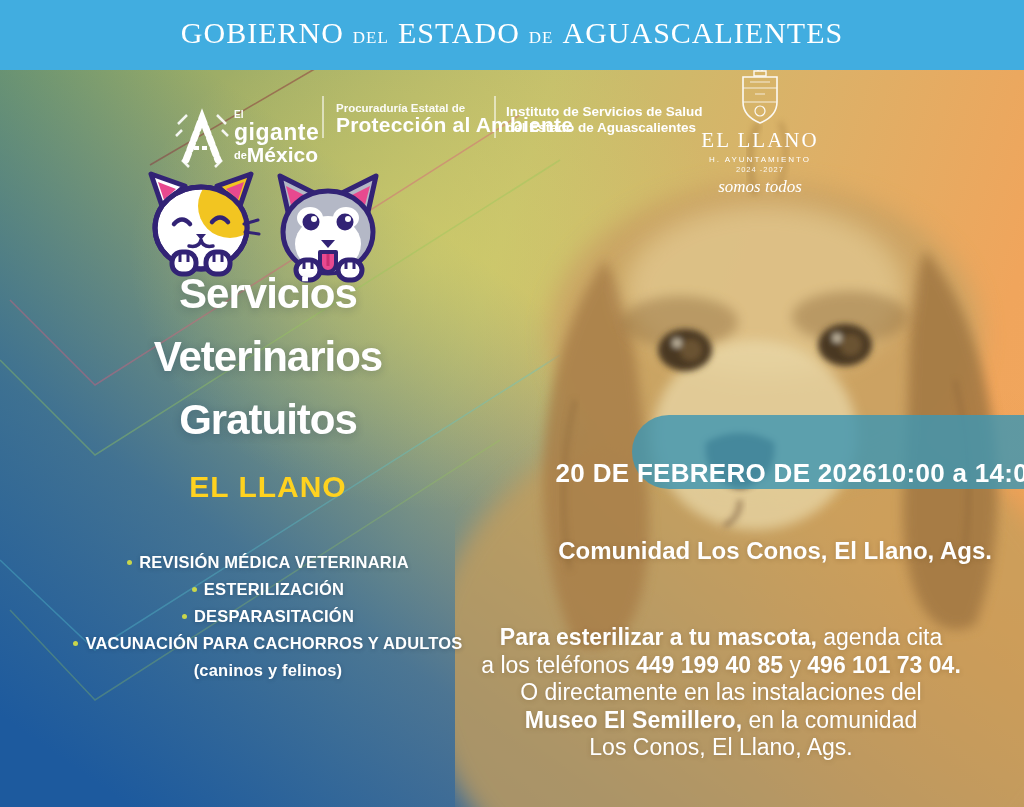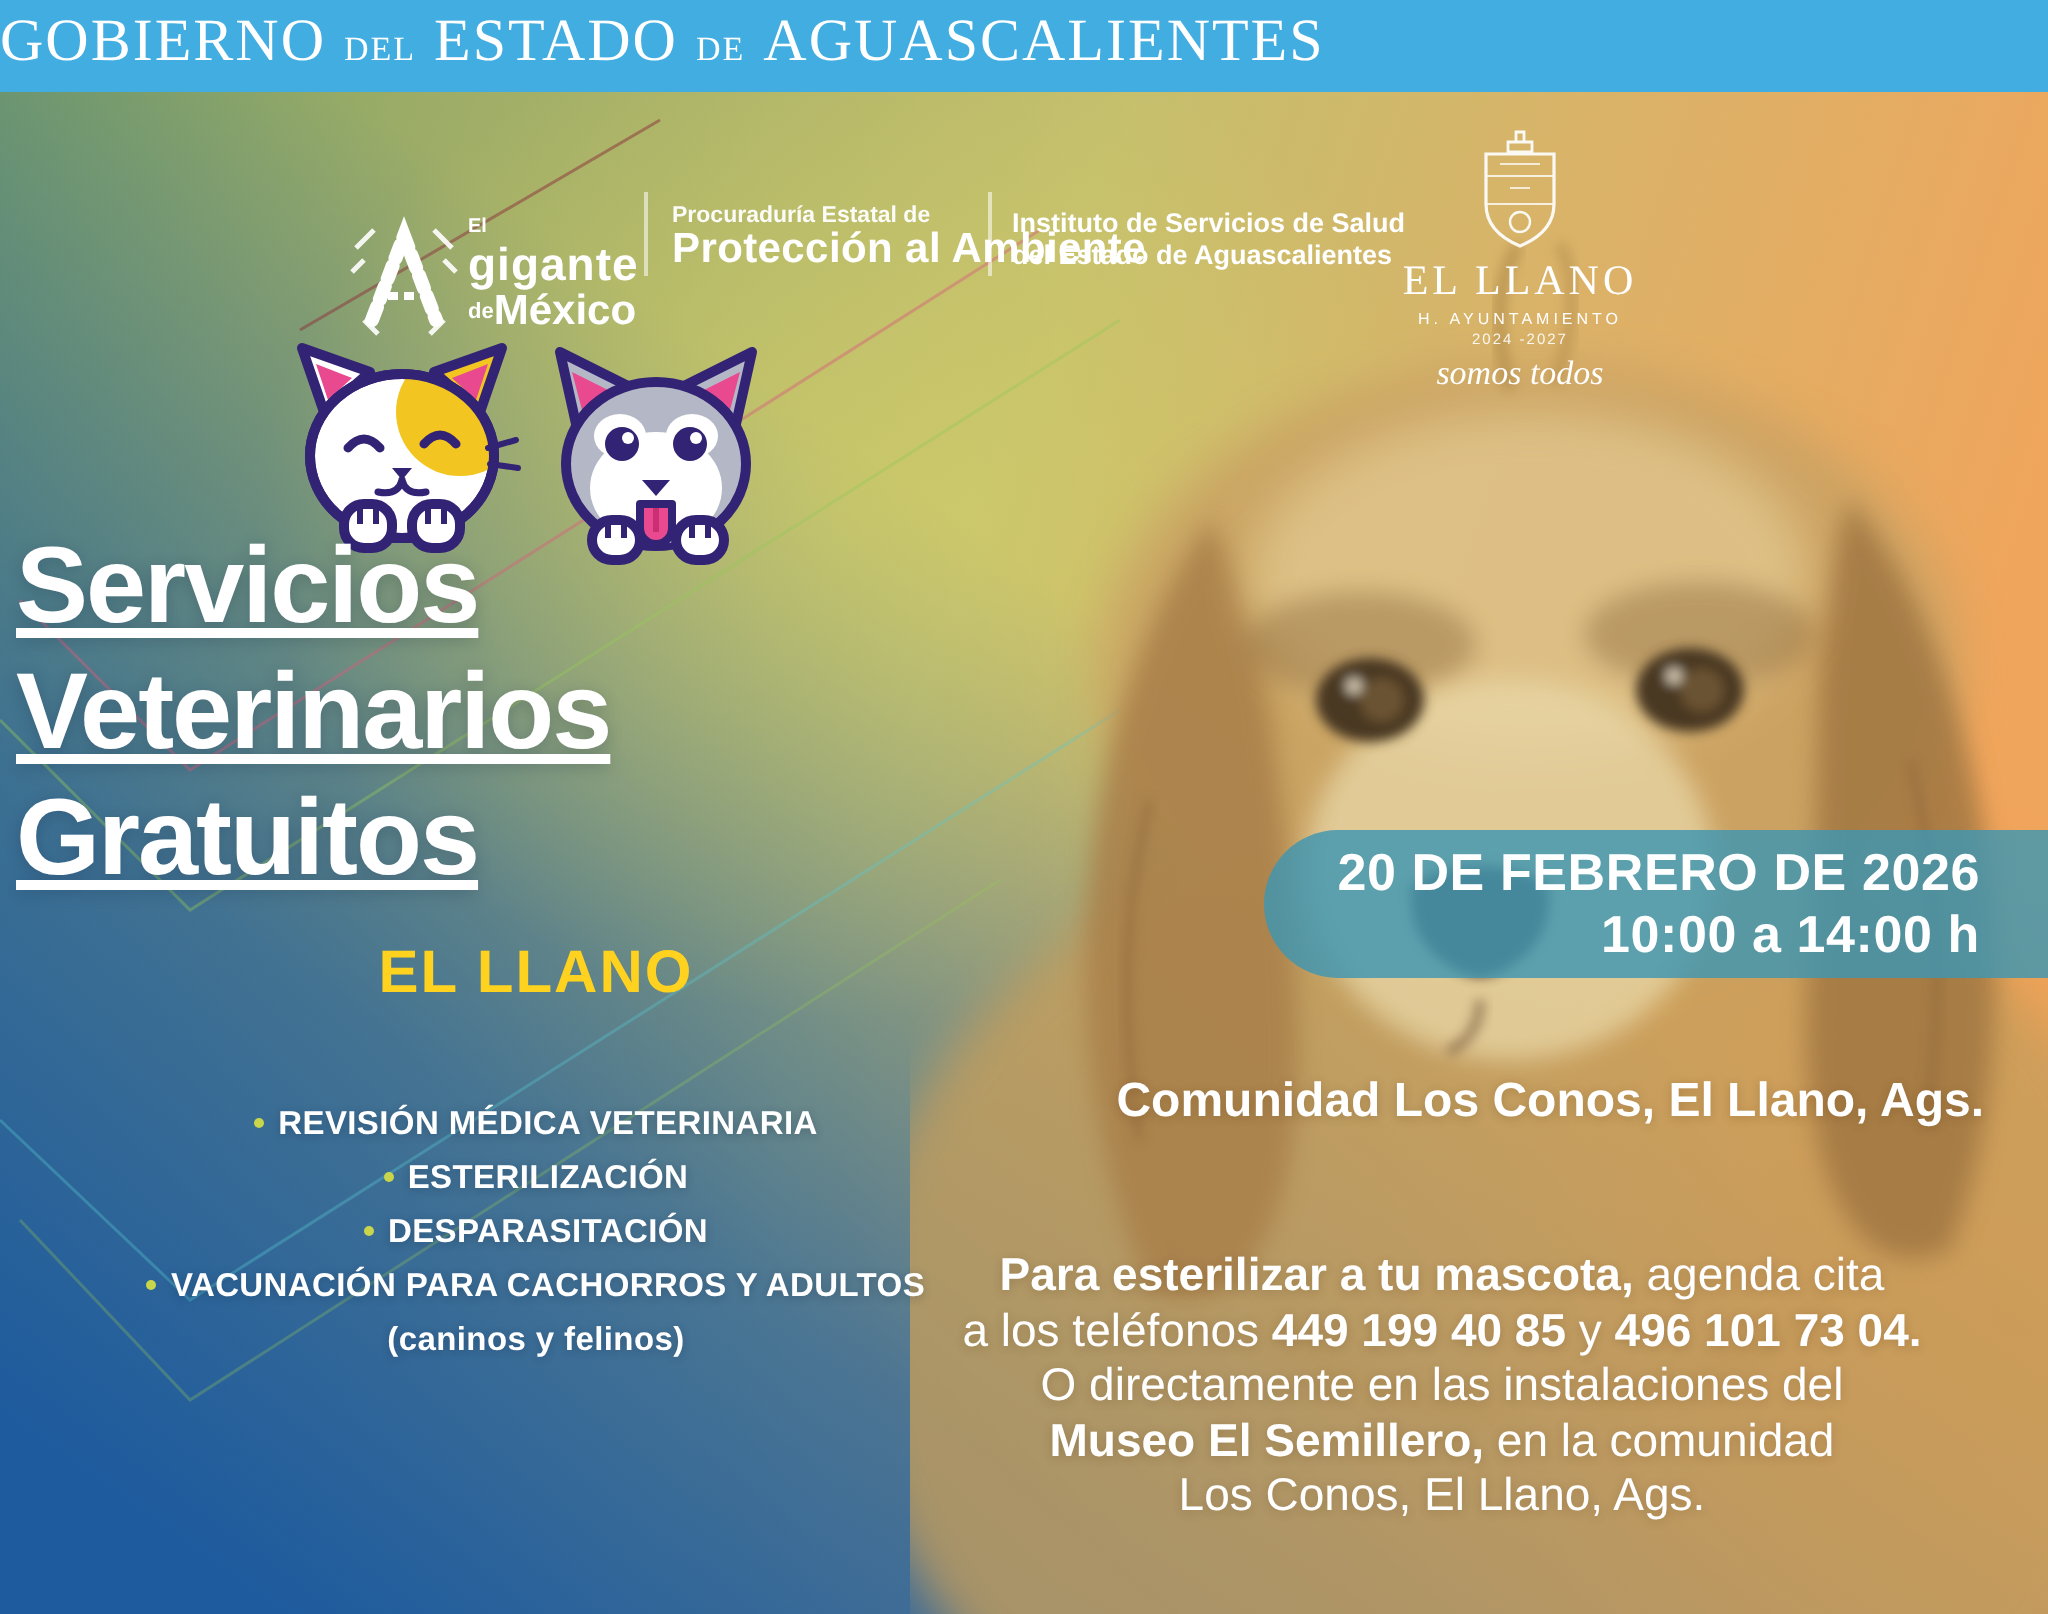--- a/index.html
+++ b/index.html
@@ -6,22 +6,22 @@
   #poster{
     position:relative;width:1024px;height:807px;overflow:hidden;
     font-family:"Liberation Sans",sans-serif;color:#fff;
     background-image:
       radial-gradient(ellipse 430px 360px at 42% 32%, rgba(215,212,106,0.50), transparent 70%),
       radial-gradient(ellipse 420px 420px at 98% 82%, rgba(226,138,60,0.40), transparent 65%),
       linear-gradient(215deg, rgba(0,0,0,0) 42%, rgba(34,94,160,0.75) 72%, #1d5a9e 94%),
       linear-gradient(108deg, #7ca265 0%, #a0ae67 20%, #c5bf6c 45%, #dcb168 66%, #f0a55c 86%, #f2a75e 100%);
   }
   .hdr{
-    position:absolute;left:0;top:0;width:100%;height:46px;display:flex;
-    align-items:center;justify-content:flex-start;z-index:6;
+    position:absolute;left:0;top:0;width:100%;height:70px;display:flex;
+    align-items:center;justify-content:center;z-index:6;
   }
   .hdr-title{
     font-family:"Liberation Serif",serif;letter-spacing:1px;line-height:55px;white-space:nowrap;
   }
   .hdr-big{font-size:30px;} .hdr-sm{font-size:17px;padding:0 4px;}
   .abs{position:absolute;}
   .z1{z-index:1}.z2{z-index:2}.z5{z-index:5}
   
   .logo-txt{line-height:1.05;}
   .gig-el{font-size:10px;font-weight:bold;display:block;}
@@ -32,41 +32,40 @@
   .proepa-1{font-size:11.5px;font-weight:bold;opacity:.95;}
   .proepa-2{font-size:21px;font-weight:bold;letter-spacing:.2px;}
   .issea{font-size:13.5px;font-weight:bold;line-height:1.2;}
   .crest-block{display:flex;flex-direction:column;align-items:center;width:130px;}
   .crest-name{font-family:"Liberation Serif",serif;font-size:21px;letter-spacing:2px;margin-top:2px;}
   .crest-sub{font-size:8px;letter-spacing:2px;margin-top:2px;}
   .crest-years{font-size:7.5px;letter-spacing:1px;margin-top:1px;opacity:.9;}
   .crest-motto{font-family:"Liberation Serif",serif;font-style:italic;font-size:17px;margin-top:3px;}
   
   .title{
-    left:8px;top:262px;width:520px;text-align:left;
-    font-size:54px;font-weight:bold;line-height:63px;letter-spacing:-1px;
+    left:8px;top:262px;width:520px;text-align:center;
+    font-size:42px;font-weight:bold;line-height:63px;letter-spacing:-1px;
     text-shadow:0 2px 8px rgba(20,40,70,.25);
-    text-decoration:underline;
   }
   .loc{
     left:8px;top:470px;width:520px;text-align:center;
     font-size:30px;font-weight:bold;letter-spacing:1px;color:#ffd21f;
   }
   .svc{
     left:8px;top:549px;width:520px;text-align:center;
     font-size:16.5px;font-weight:bold;letter-spacing:.2px;
     text-shadow:0 1px 4px rgba(20,40,70,.3);
   }
   .svc-row{line-height:27px;}
   .dot{display:inline-block;width:5px;height:5px;border-radius:50%;background:#c9d64b;vertical-align:3px;margin-right:7px;}
   
   .band{
     left:632px;top:415px;width:392px;height:74px;
     background:rgba(62,150,178,.82);border-radius:37px 0 0 37px;
-    display:flex;flex-direction:column;justify-content:center;align-items:flex-end;
+    display:flex;flex-direction:row;justify-content:center;align-items:flex-end;
     padding-right:34px;box-sizing:border-box;
   }
   .band div{font-size:26px;font-weight:bold;line-height:31px;letter-spacing:.3px;white-space:nowrap;}
   
   .addr{
     left:500px;top:536px;width:492px;text-align:right;
     font-size:24px;font-weight:bold;line-height:29px;
     text-shadow:0 1px 5px rgba(90,60,20,.25);
   }
   .booking{

